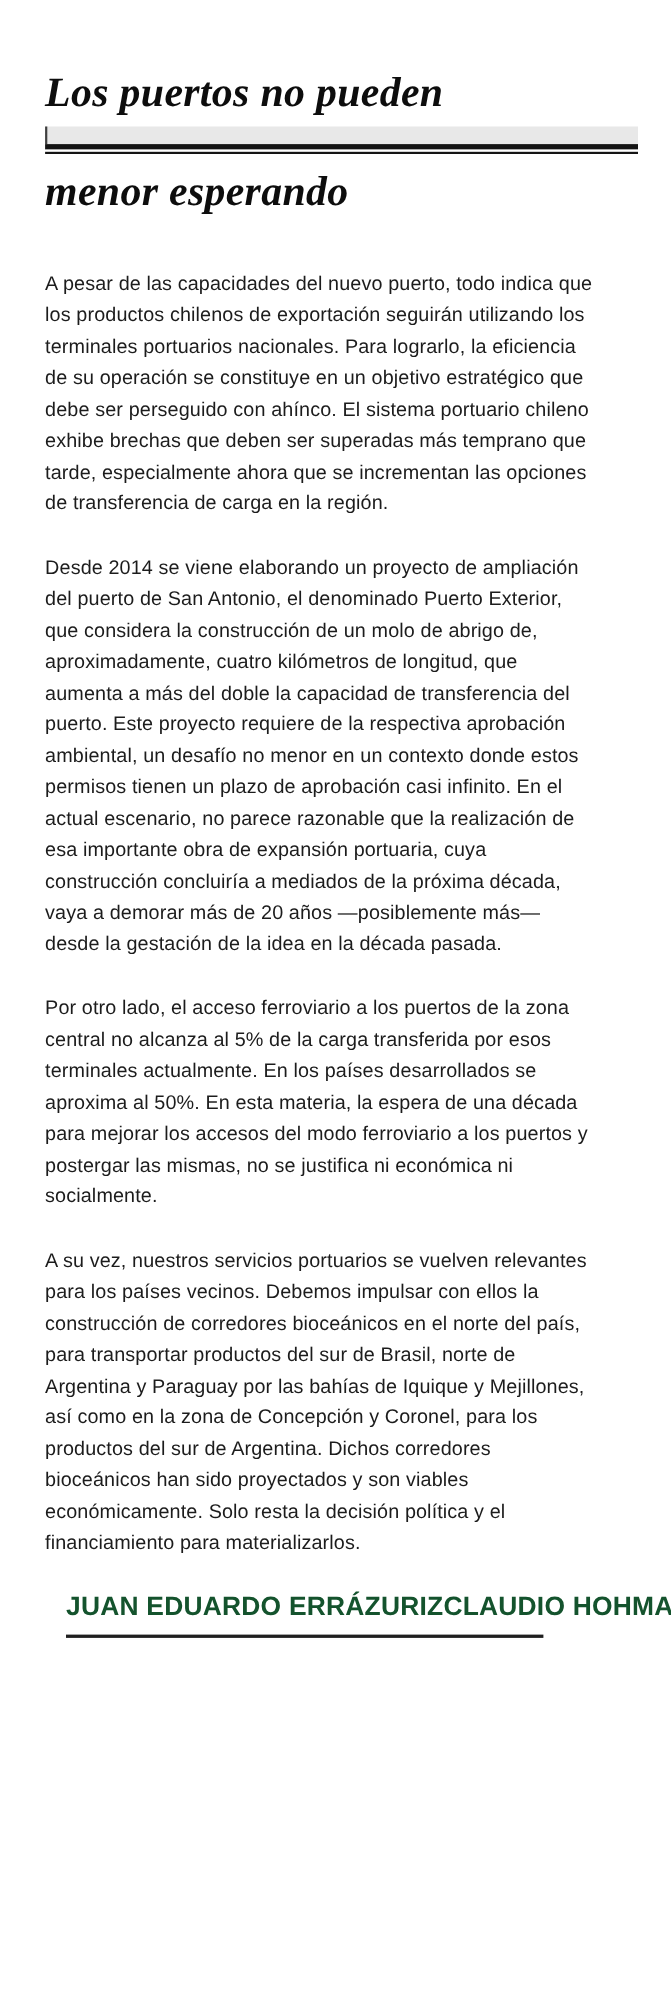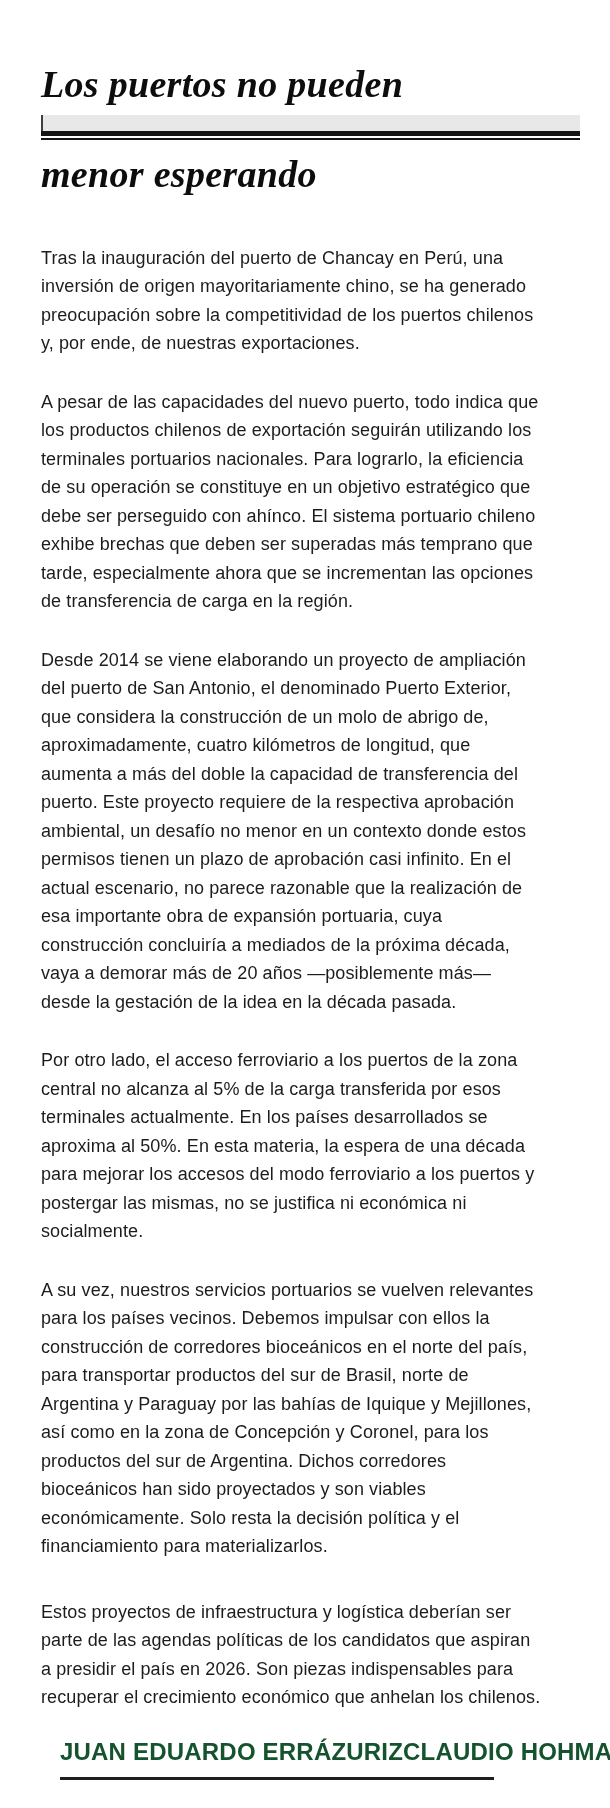--- a/index.html
+++ b/index.html
@@ -96,24 +96,20 @@
     <div class="title-divider">
       <div class="bar"></div>
       <div class="thick"></div>
       <div class="gap"></div>
       <div class="thin"></div>
     </div>
 
     <h1 class="headline second">menor esperando</h1>
 
     <div class="article-body">
-      <p class="para">Tras la inauguración del puerto de Chancay en Perú, una
-inversión de origen mayoritariamente chino, se ha generado
-preocupación sobre la competitividad de los puertos chilenos
-y, por ende, de nuestras exportaciones.</p>
       <p class="para">A pesar de las capacidades del nuevo puerto, todo indica que
 los productos chilenos de exportación seguirán utilizando los
 terminales portuarios nacionales. Para lograrlo, la eficiencia
 de su operación se constituye en un objetivo estratégico que
 debe ser perseguido con ahínco. El sistema portuario chileno
 exhibe brechas que deben ser superadas más temprano que
 tarde, especialmente ahora que se incrementan las opciones
 de transferencia de carga en la región.</p>
       <p class="para">Desde 2014 se viene elaborando un proyecto de ampliación
 del puerto de San Antonio, el denominado Puerto Exterior,
@@ -138,24 +134,20 @@
       <p class="para">A su vez, nuestros servicios portuarios se vuelven relevantes
 para los países vecinos. Debemos impulsar con ellos la
 construcción de corredores bioceánicos en el norte del país,
 para transportar productos del sur de Brasil, norte de
 Argentina y Paraguay por las bahías de Iquique y Mejillones,
 así como en la zona de Concepción y Coronel, para los
 productos del sur de Argentina. Dichos corredores
 bioceánicos han sido proyectados y son viables
 económicamente. Solo resta la decisión política y el
 financiamiento para materializarlos.</p>
-      <p class="para last">Estos proyectos de infraestructura y logística deberían ser
-parte de las agendas políticas de los candidatos que aspiran
-a presidir el país en 2026. Son piezas indispensables para
-recuperar el crecimiento económico que anhelan los chilenos.</p>
     </div>
 
     <div class="byline-block">
       <span class="byline">JUAN EDUARDO ERRÁZURIZCLAUDIO HOHMANN</span>
     </div>
 
   </div>
 </div>
 
 </body></html>

